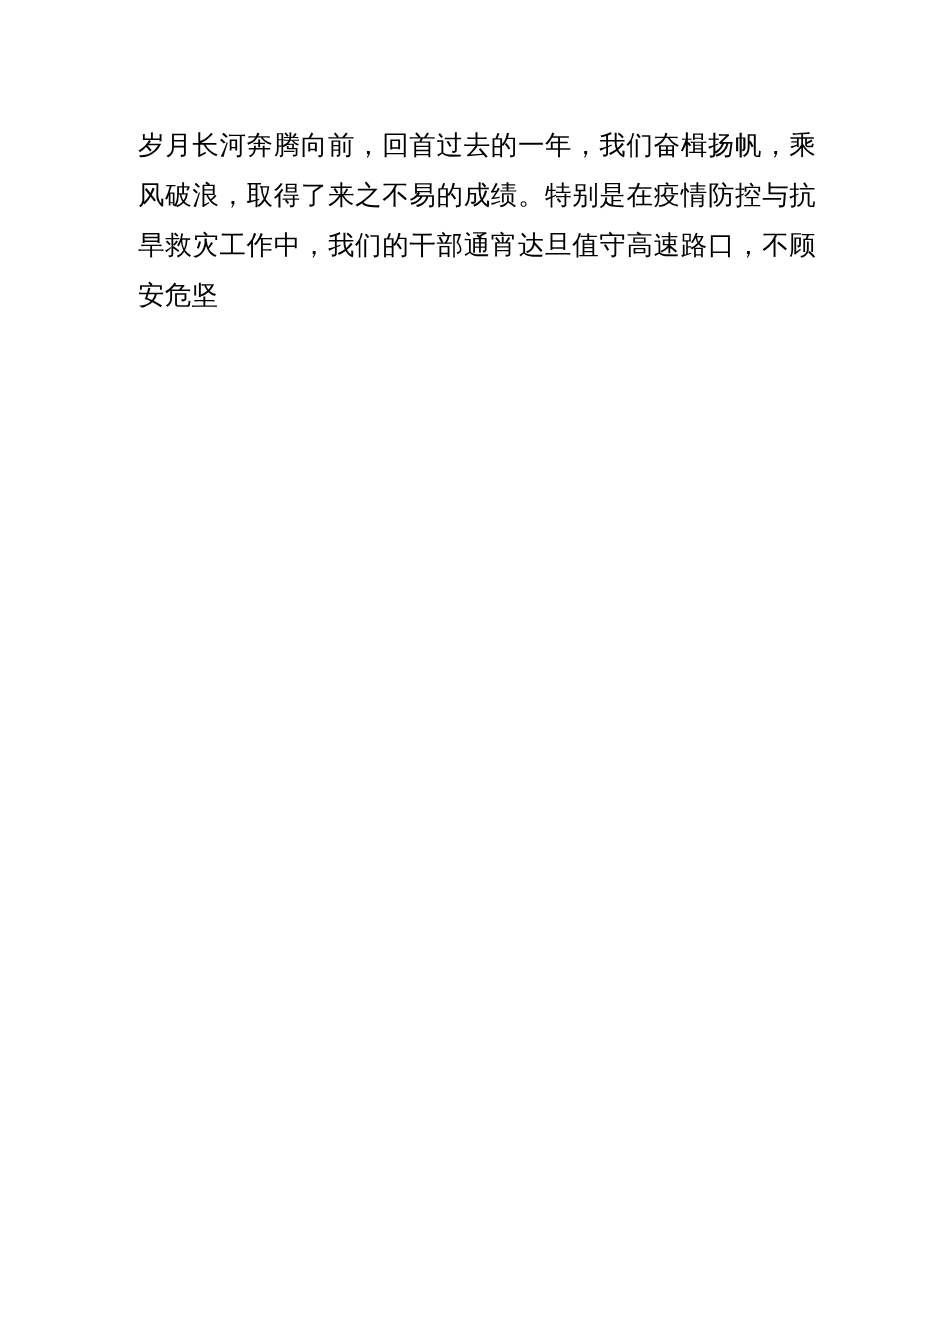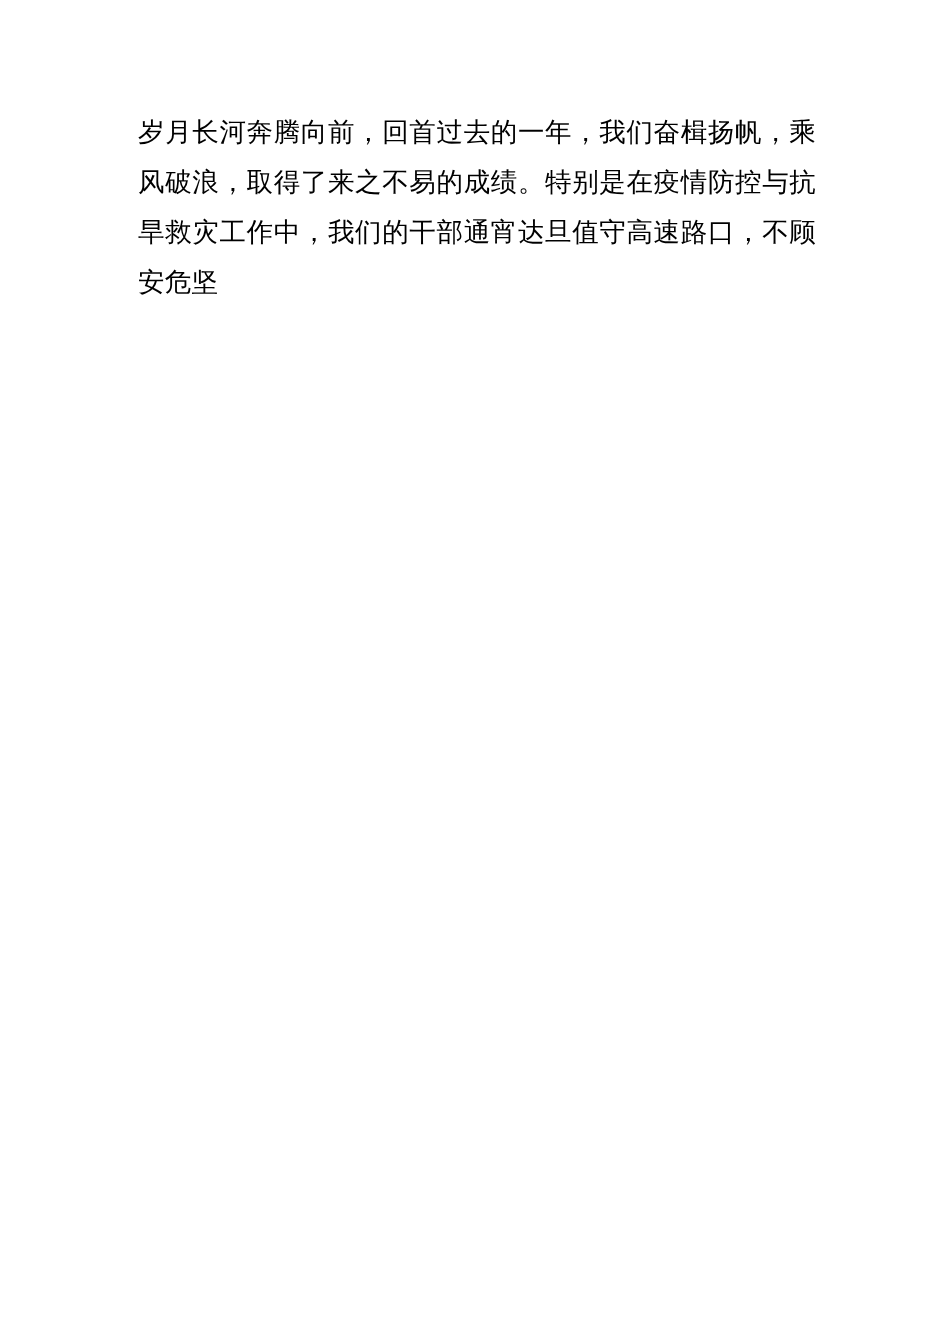--- a/index.html
+++ b/index.html
@@ -11,21 +11,21 @@
     position: relative;
     width: 950px;
     height: 1344px;
     background: #ffffff;
     overflow: hidden;
     box-sizing: border-box;
   }
   .doc-body {
     position: absolute;
     left: 138px;
-    top: 107px;
+    top: 120px;
     width: 678px;
   }
   .paragraph {
     font-family: "DejaVu Sans", "Liberation Sans", sans-serif;
     font-size: 26.5px;
     line-height: 50px;
     color: #000000;
     text-align: justify;
     text-justify: inter-character;
     letter-spacing: 0.2px;

